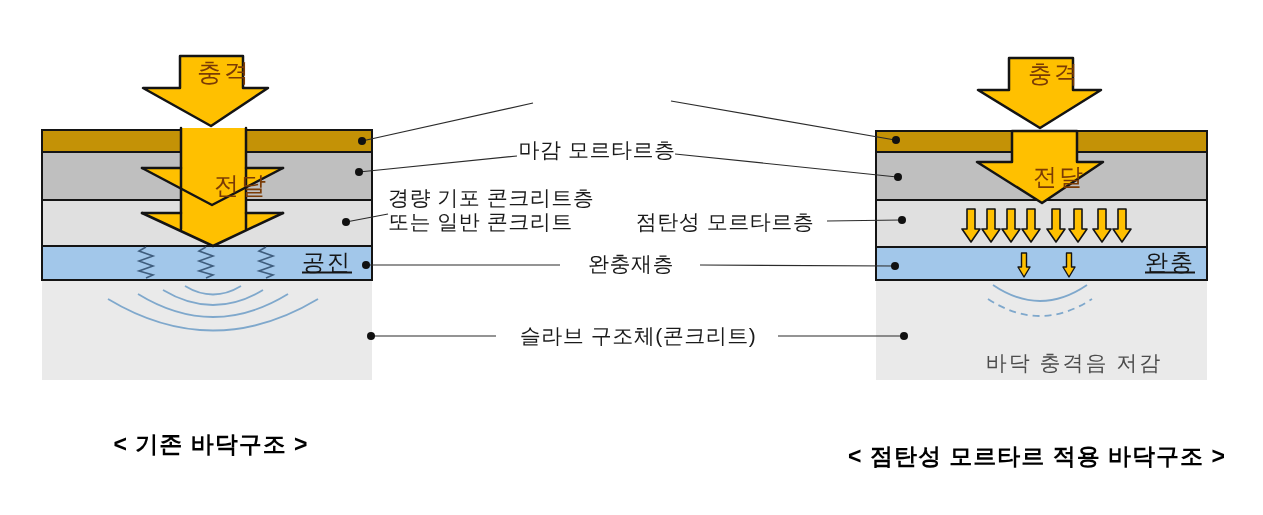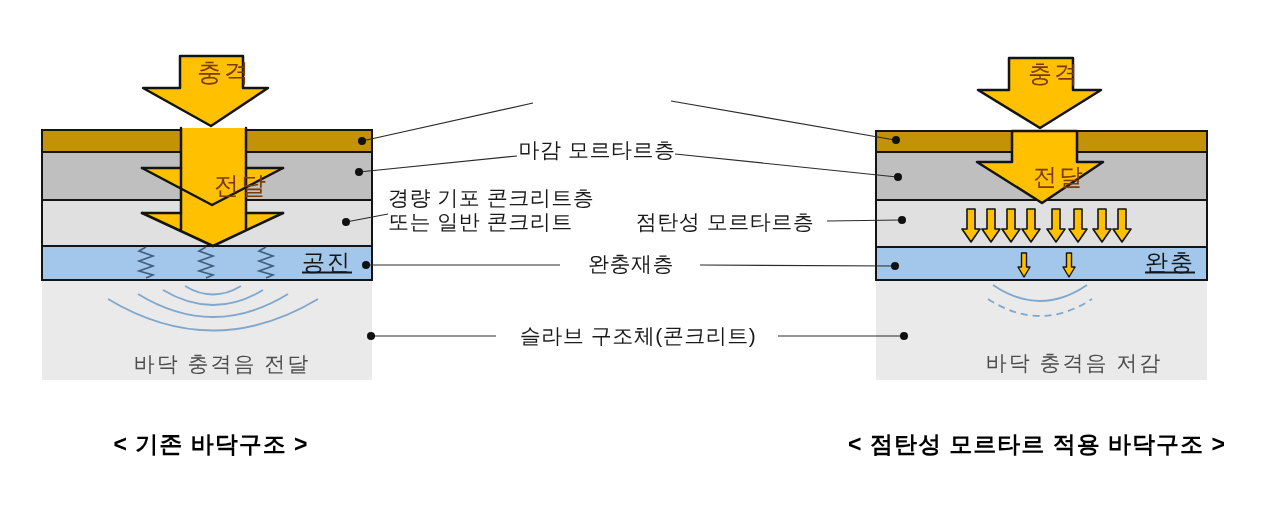--- a/index.html
+++ b/index.html
@@ -126,22 +126,21 @@
     <div>경량 기포 콘크리트층</div>
     <div>또는 일반 콘크리트</div>
   </div>
   <div class="t lbl" style="left:725px;top:222px">점탄성 모르타르층</div>
   <div class="t lbl" style="left:631px;top:264px">완충재층</div>
   <div class="t lbl" style="left:638px;top:336px">슬라브 구조체(콘크리트)</div>
 
   <div class="t arrowtxt" style="left:211px;top:72px">충격</div>
   <div class="t arrowtxt" style="left:228px;top:185px">전달</div>
   <div class="t layertxt" style="left:327px;top:262px">공진</div>
-  <div class="t slabnote" style="left:222px;top:364px">바닥 충격음 전달</div>
   <div class="t caption" style="left:211px;top:444px">&lt; 기존 바닥구조 &gt;</div>
 
   <div class="t arrowtxt" style="left:1041px;top:74px;font-size:24px">충격</div>
   <div class="t arrowtxt" style="left:1046px;top:177px;font-size:24px">전달</div>
   <div class="t layertxt" style="left:1170px;top:262px">완충</div>
   <div class="t slabnote" style="left:1074px;top:363px">바닥 충격음 저감</div>
-  <div class="t caption" style="left:1037px;top:444px">&lt; 점탄성 모르타르 적용 바닥구조 &gt;</div>
+  <div class="t caption" style="left:1037px;top:456px">&lt; 점탄성 모르타르 적용 바닥구조 &gt;</div>
 
 </div>
 
 </body></html>

